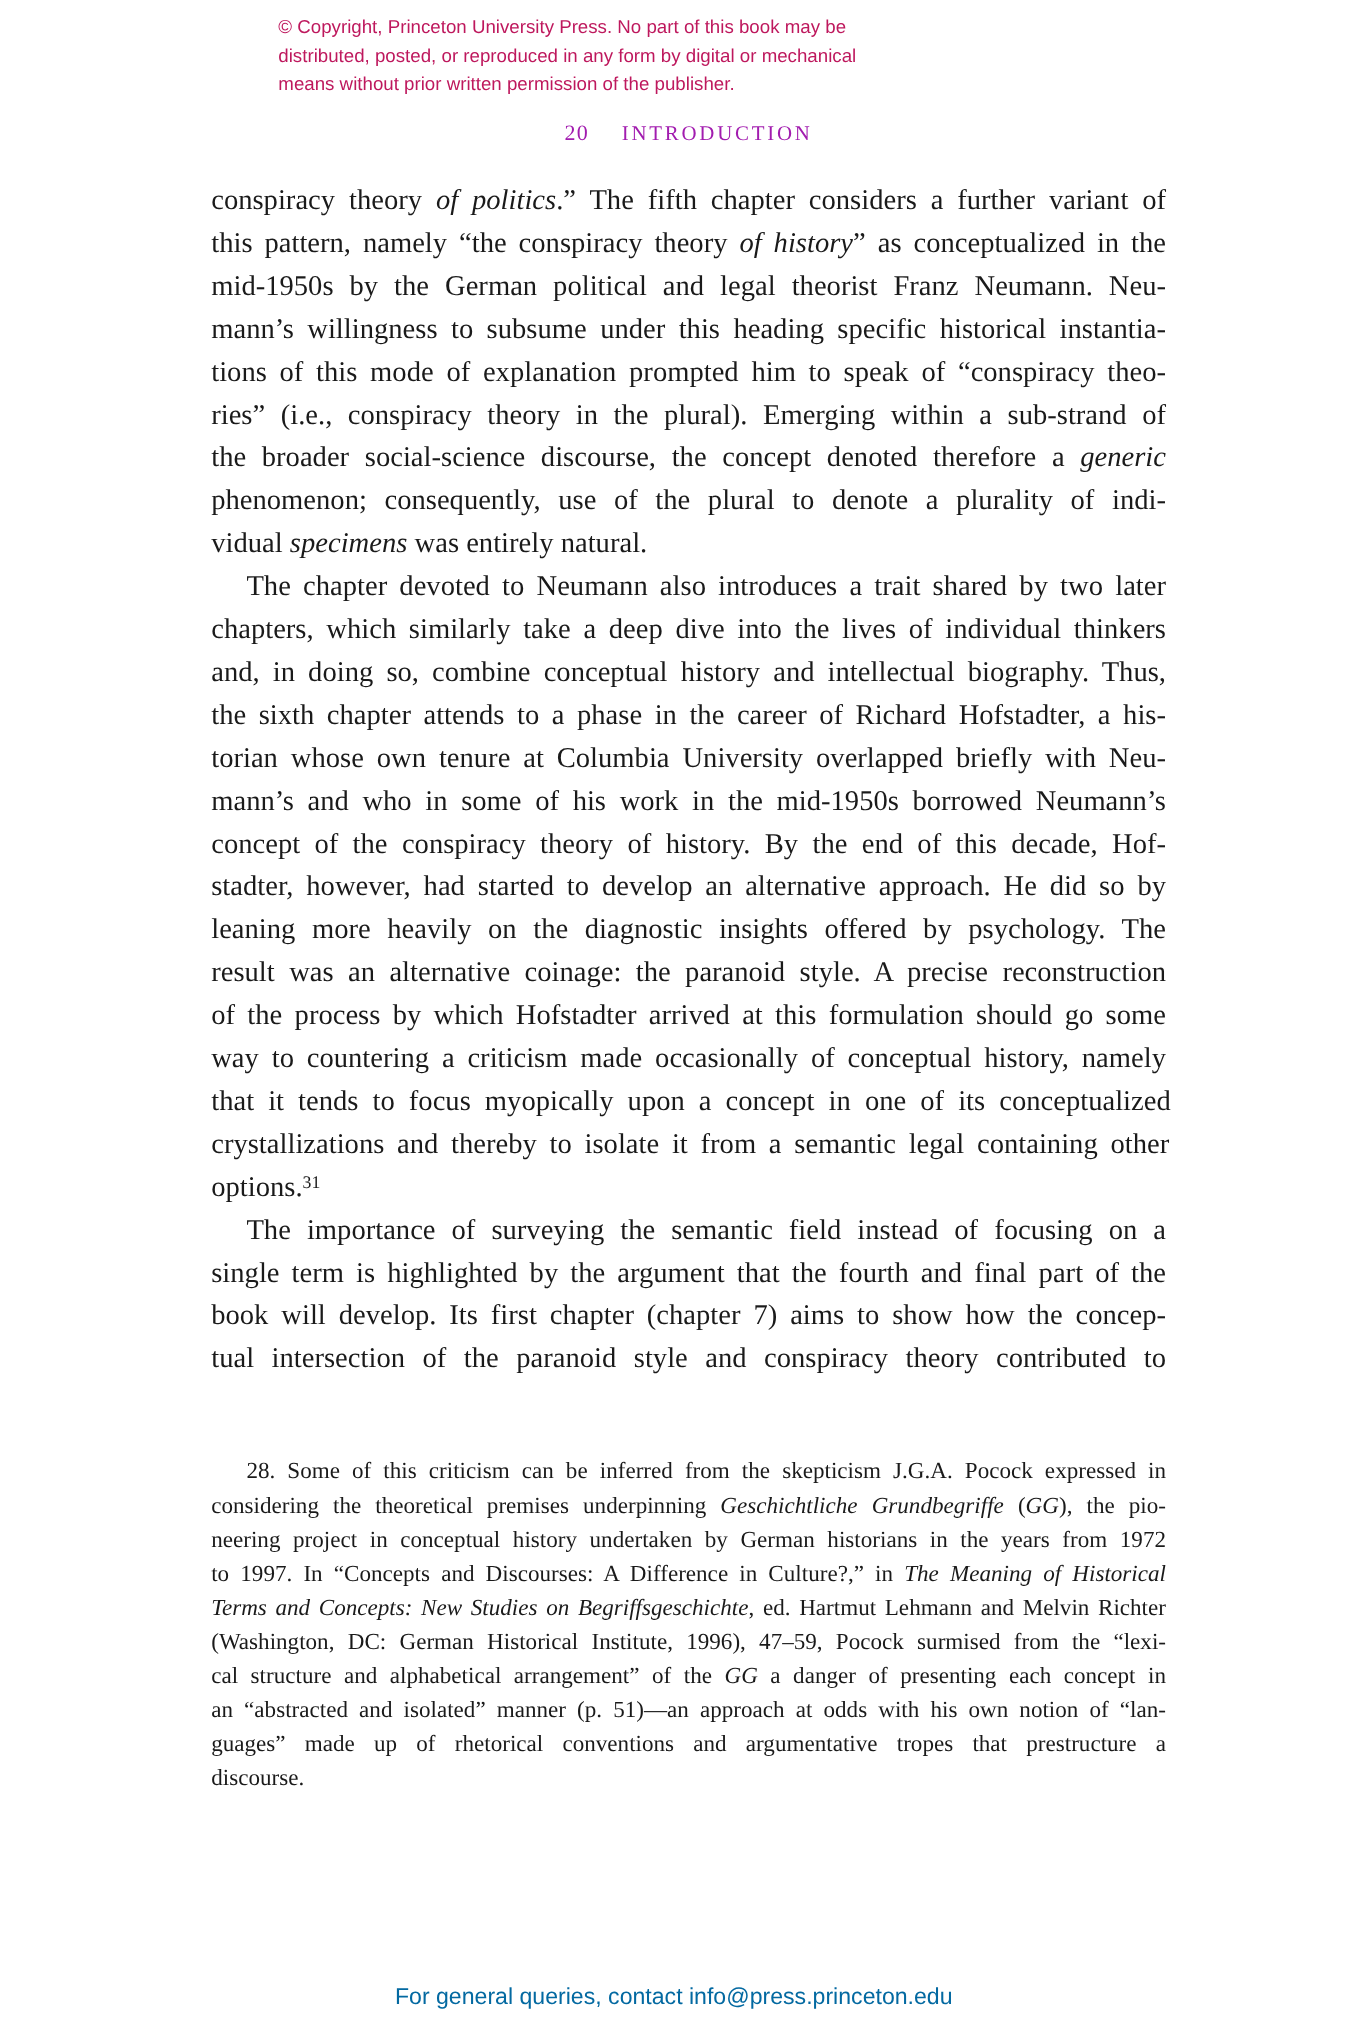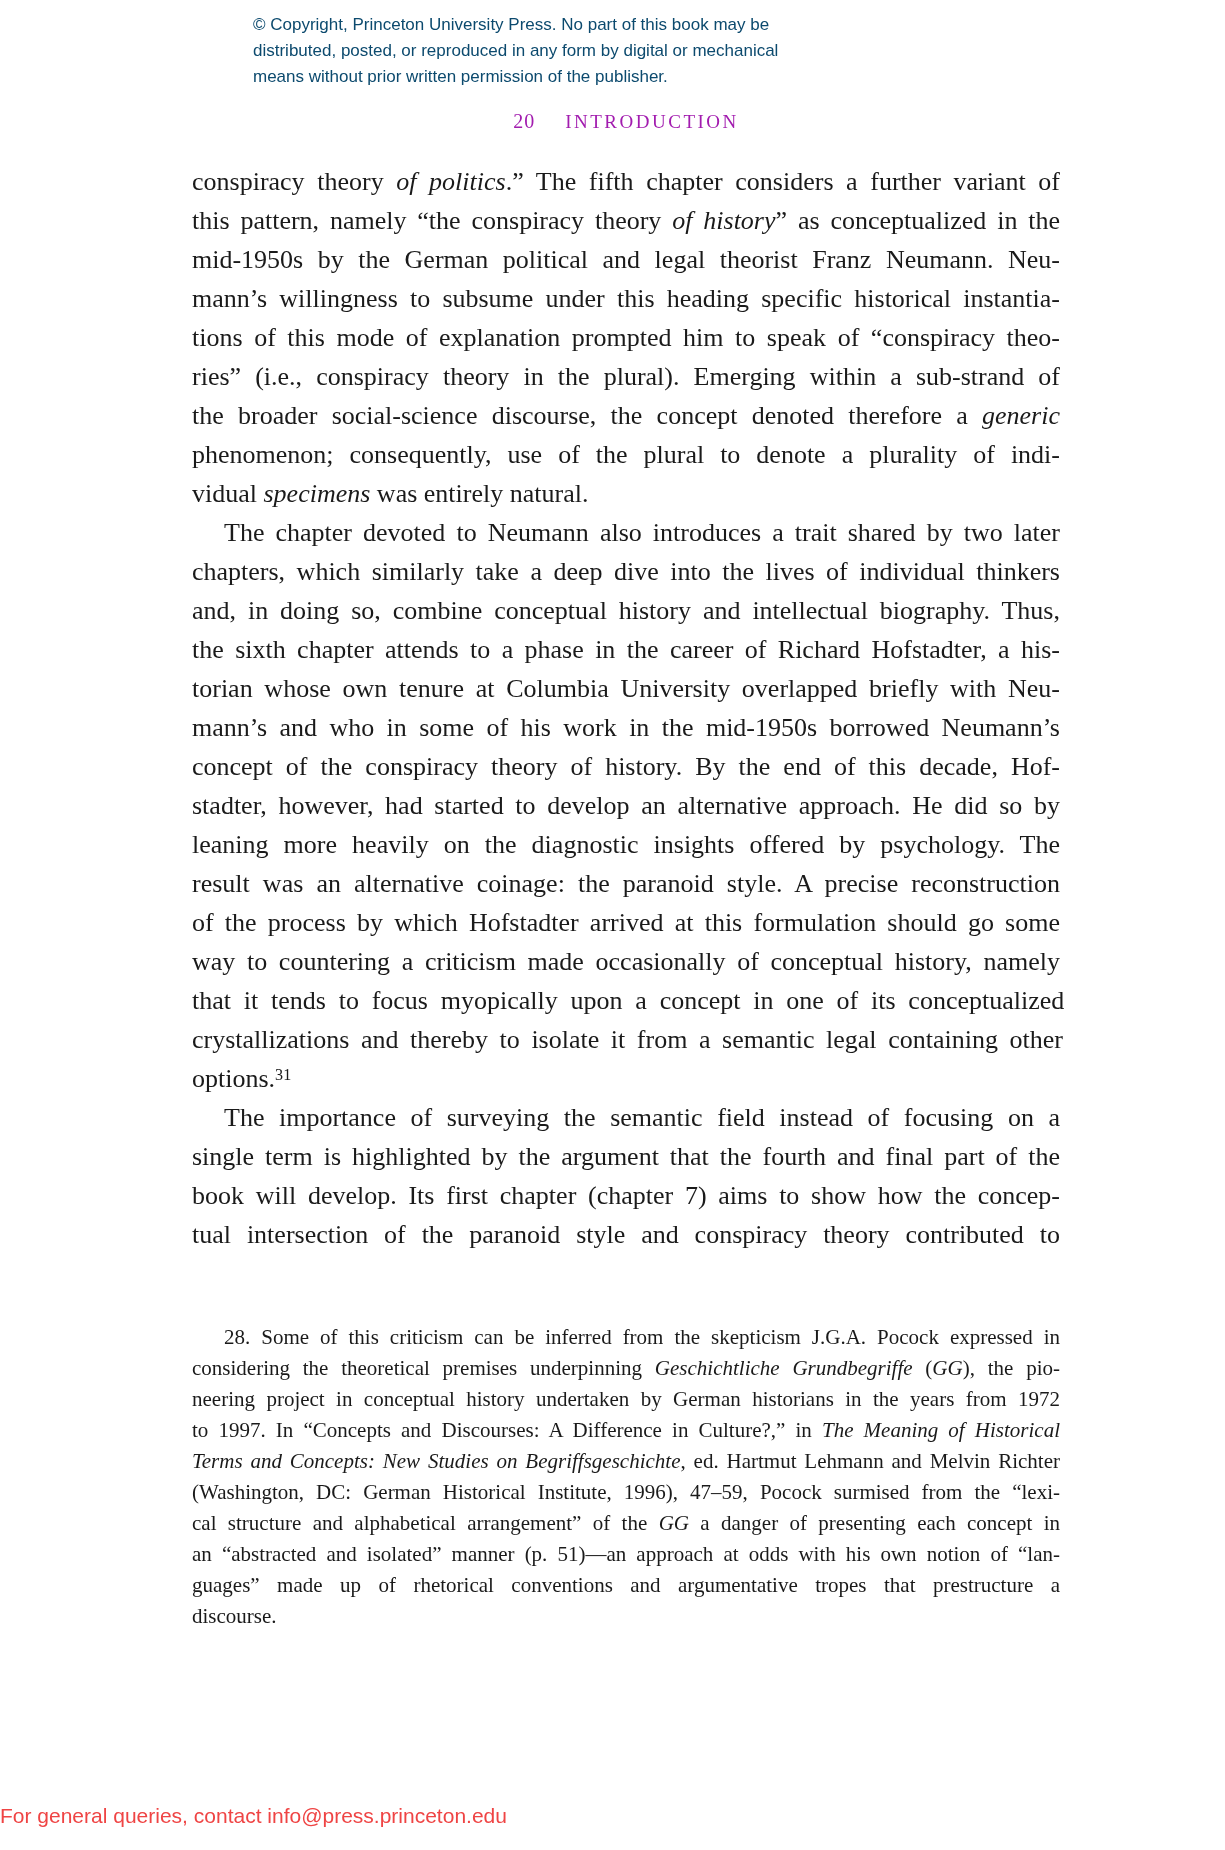--- a/index.html
+++ b/index.html
@@ -7,21 +7,21 @@
     position:relative;
     width:1225px;height:1850px;
     background:#ffffff;
     overflow:hidden;
     font-family:"Liberation Serif", serif;
     color:#1a1a1a;
   }
   .copyright{
     position:absolute;left:253px;top:12px;
     font-family:"Liberation Sans", sans-serif;
-    font-size:17px;line-height:26px;color:#0c4a6e;
+    font-size:17px;line-height:26px;color:#be185d;
   }
   .running-head{
     position:absolute;left:192px;top:110px;width:868px;
     text-align:center;color:#a21caf;
   }
   .pagenum{font-size:20px;margin-right:30px;letter-spacing:1px;}
   .chapter{font-size:19px;letter-spacing:2.5px;}
   .body-text{
     position:absolute;left:192px;top:162px;width:868px;
     font-size:26px;line-height:39px;
@@ -32,23 +32,23 @@
   }
   .line{white-space:nowrap;}
   .line .fit{display:inline;}
   .indent{padding-left:32px;}
   sup{
     font-size:62%;line-height:0;
     vertical-align:baseline;position:relative;top:-0.45em;
   }
   .footer{
     position:absolute;left:0;top:1804px;width:1225px;
-    text-align:left;
+    text-align:center;
     font-family:"Liberation Sans", sans-serif;
-    font-size:21px;color:#ef4444;
+    font-size:21px;color:#0369a1;
   }
 </style>
 </head>
 <body>
 
 <div class="page">
   <div class="copyright" id="copyright">
       <div>© Copyright, Princeton University Press. No part of this book may be</div>
       <div>distributed, posted, or reproduced in any form by digital or mechanical</div>
       <div>means without prior written permission of the publisher.</div>

